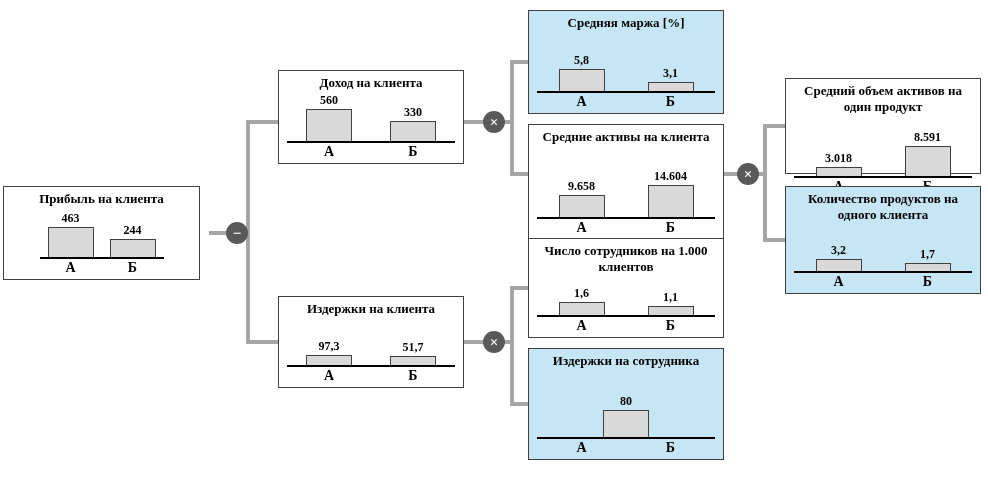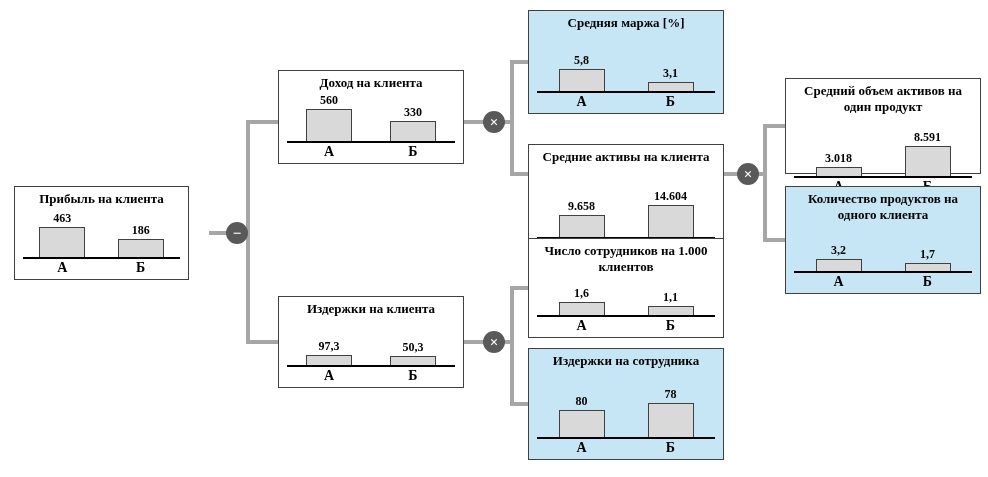--- a/index.html
+++ b/index.html
@@ -36,30 +36,30 @@
 
 <div id="canvas">
 
   <svg id="connectors" width="988" height="477">
     <path d="M211,233 H248 M248,122 V342 M248,122 H278 M248,342 H278"></path>
     <path d="M464,122 H512 M512,62 V174 M512,62 H528 M512,174 H528"></path>
     <path d="M724,174 H765 M765,126 V240 M765,126 H785 M765,240 H785"></path>
     <path d="M464,342 H512 M512,288 V404 M512,288 H528 M512,404 H528"></path>
   </svg>
 
-  <div class="node" style="left:14px;top:186px;width:175px;height:94px;">
+  <div class="node" style="left:3px;top:186px;width:197px;height:94px;align-items:center;">
     <div class="node-title">Прибыль на клиента</div>
     <div class="chart">
       <div class="bars">
         <div class="bar-col">
           <div class="bar-value">463</div>
           <div class="bar" style="height: 30px;"></div>
         </div>
         <div class="bar-col">
-          <div class="bar-value">186</div>
+          <div class="bar-value">244</div>
           <div class="bar" style="height: 18px;"></div>
         </div>
       </div>
       <div class="axis"></div>
       <div class="cat-labels">
         <div class="cat">А</div>
         <div class="cat">Б</div>
       </div>
     </div>
   </div>
@@ -99,21 +99,21 @@
         </div>
       </div>
       <div class="axis"></div>
       <div class="cat-labels">
         <div class="cat">А</div>
         <div class="cat">Б</div>
       </div>
     </div>
   </div>
 
-  <div class="node" style="left:528px;top:124px;width:196px;height:116px;margin-top:20px;">
+  <div class="node" style="left:528px;top:124px;width:196px;height:116px;">
     <div class="node-title">Средние активы на клиента</div>
     <div class="chart">
       <div class="bars">
         <div class="bar-col">
           <div class="bar-value">9.658</div>
           <div class="bar" style="height: 22px;"></div>
         </div>
         <div class="bar-col">
           <div class="bar-value">14.604</div>
           <div class="bar" style="height: 32px;"></div>
@@ -171,21 +171,21 @@
 
   <div class="node" style="left:278px;top:296px;width:186px;height:92px;">
     <div class="node-title">Издержки на клиента</div>
     <div class="chart">
       <div class="bars">
         <div class="bar-col">
           <div class="bar-value">97,3</div>
           <div class="bar" style="height: 10px;"></div>
         </div>
         <div class="bar-col">
-          <div class="bar-value">50,3</div>
+          <div class="bar-value">51,7</div>
           <div class="bar" style="height: 9px;"></div>
         </div>
       </div>
       <div class="axis"></div>
       <div class="cat-labels">
         <div class="cat">А</div>
         <div class="cat">Б</div>
       </div>
     </div>
   </div>
@@ -211,24 +211,20 @@
     </div>
   </div>
 
   <div class="node highlight" style="left:528px;top:348px;width:196px;height:112px;">
     <div class="node-title">Издержки на сотрудника</div>
     <div class="chart">
       <div class="bars">
         <div class="bar-col">
           <div class="bar-value">80</div>
           <div class="bar" style="height: 27px;"></div>
-        </div>
-        <div class="bar-col">
-          <div class="bar-value">78</div>
-          <div class="bar" style="height: 34px;"></div>
         </div>
       </div>
       <div class="axis"></div>
       <div class="cat-labels">
         <div class="cat">А</div>
         <div class="cat">Б</div>
       </div>
     </div>
   </div>
 

